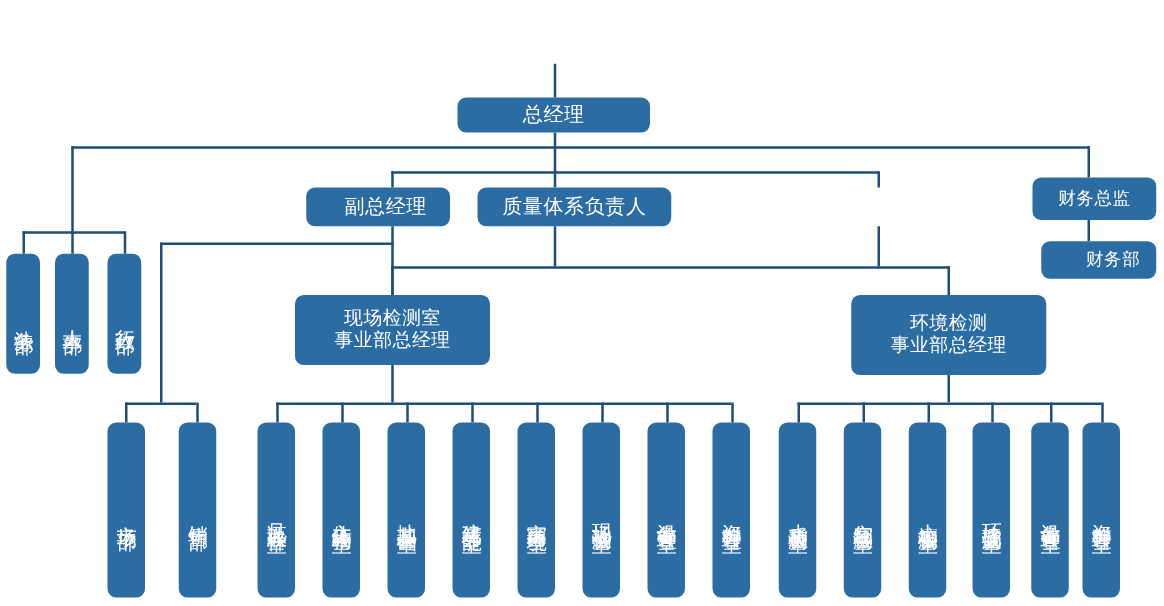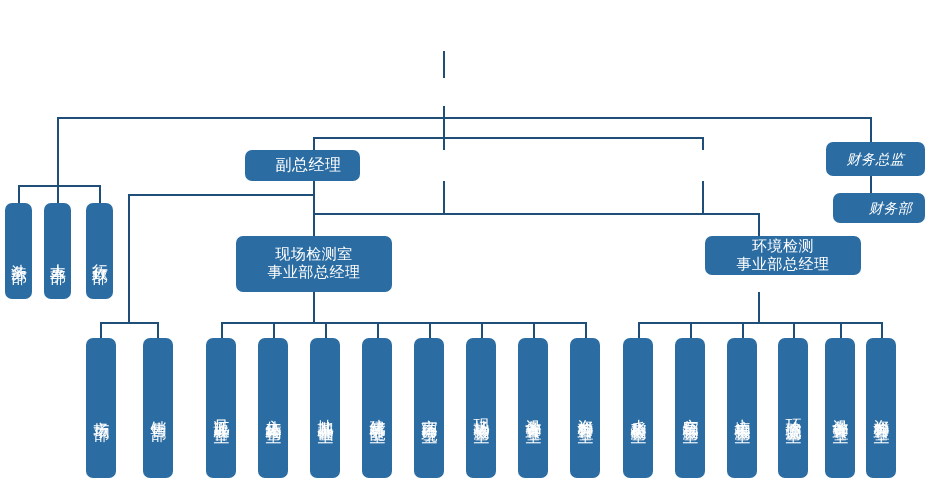--- a/index.html
+++ b/index.html
@@ -37,21 +37,20 @@
   .node .label {
     display: block;
     white-space: pre-line;
   }
   
   .node.h {
     font-size: 16px;
   }
   .node.h.small {
     font-size: 14px;
-    font-style: italic;
   }
   .node.h.two-line {
     font-size: 15px;
   }
   
   .node.v {
     font-size: 16px;
     writing-mode: vertical-rl;
     text-orientation: upright;
     padding-top: 6px;
@@ -132,25 +131,31 @@
 
   <div class="lineH" style="left:638px; top:322px; width:243px;"></div>
   <div class="lineV" style="left:638px; top:322px; height:16px;"></div>
   <div class="lineV" style="left:690px; top:322px; height:16px;"></div>
   <div class="lineV" style="left:742px; top:322px; height:16px;"></div>
   <div class="lineV" style="left:793px; top:322px; height:16px;"></div>
   <div class="lineV" style="left:840px; top:322px; height:16px;"></div>
   <div class="lineV" style="left:881px; top:322px; height:16px;"></div>
 
 
+  <div class="node h" style="left:366px; top:78px; width:154px; height:28px;">
+    <span class="label">总经理</span>
+  </div>
 
   <div class="node h" style="left:245px; top:150px; width:115px; height:31px;padding-left:12px;">
     <span class="label">副总经理</span>
   </div>
 
+  <div class="node h" style="left:382px; top:150px; width:155px; height:31px;">
+    <span class="label">质量体系负责人</span>
+  </div>
 
 
   <div class="node h small" style="left:826px; top:142px; width:99px; height:34px;">
     <span class="label">财务总监</span>
   </div>
 
   <div class="node h small" style="left:833px; top:193px; width:92px; height:30px;padding-left:23px;">
     <span class="label">财务部</span>
   </div>
 
@@ -164,21 +169,21 @@
 
   <div class="node v" style="left:86px; top:203px; width:27px; height:96px;">
     <span class="label">行政部</span>
   </div>
 
   <div class="node h two-line" style="left:236px; top:236px; width:156px; height:56px;">
     <span class="label">现场检测室
 事业部总经理</span>
   </div>
 
-  <div class="node h two-line" style="left:681px; top:236px; width:156px; height:39px;margin-left:24px;">
+  <div class="node h two-line" style="left:681px; top:236px; width:156px; height:64px;">
     <span class="label">环境检测
 事业部总经理</span>
   </div>
 
   <div class="node v" style="left:86px; top:338px; width:30px; height:140px;">
     <span class="label">市场部</span>
   </div>
 
   <div class="node v" style="left:143px; top:338px; width:30px; height:140px;">
     <span class="label">销售部</span>

